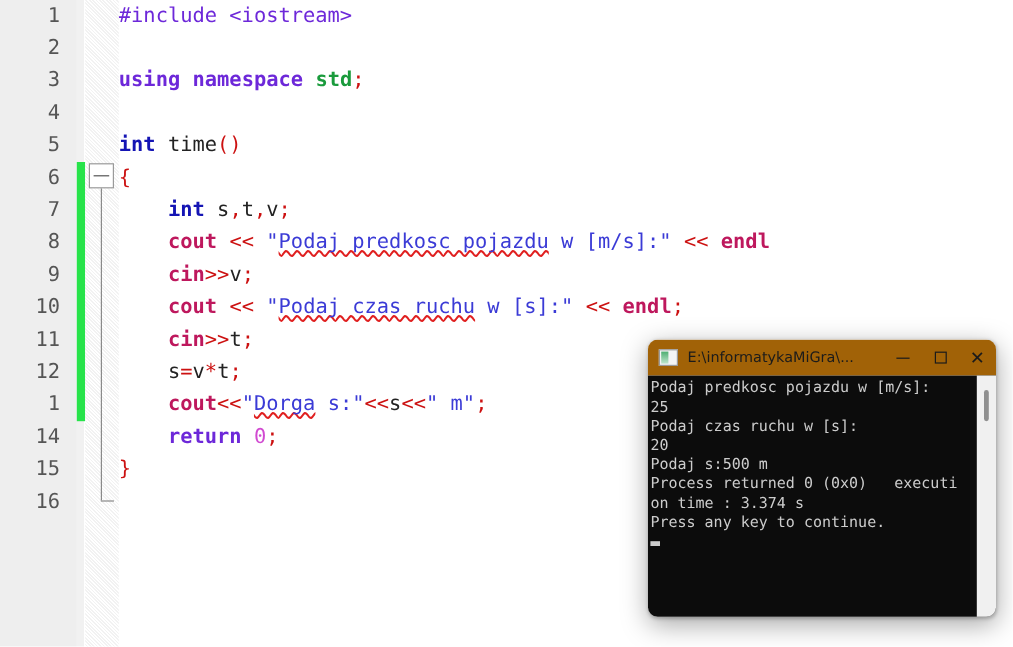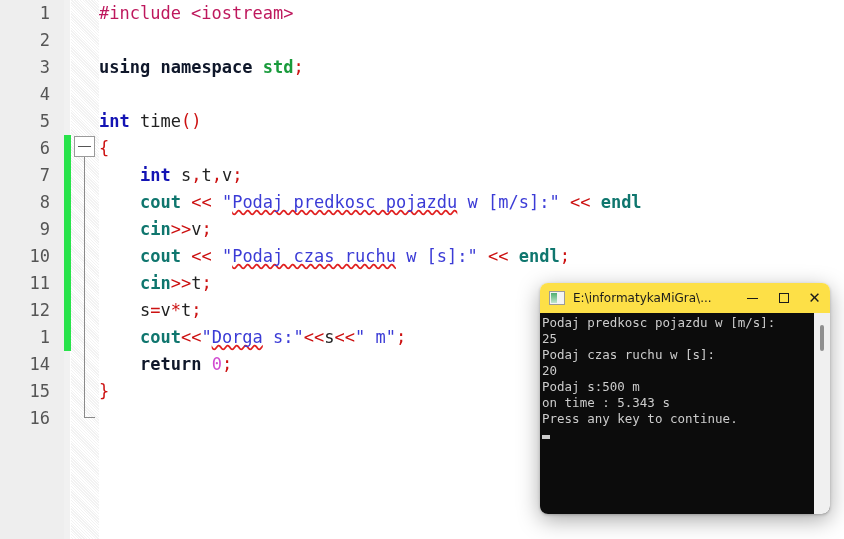--- a/index.html
+++ b/index.html
@@ -70,29 +70,29 @@
     width: 50px;
     text-align: right;
     height: 27px;
     line-height: 27px;
     font-size: 17px;
     color: #555555;
     font-family: "DejaVu Sans Mono", "Liberation Mono", monospace;
   }
 
   
-  .c-pre   { color: #be185d; }
-  .c-kw    { color: #0f172a; font-weight: bold; text-align: center; }
+  .c-pre   { color: #6d28d9; }
+  .c-kw    { color: #6d28d9; font-weight: bold; text-align: center; }
   .c-type  { color: #1414b4; font-weight: bold; }
   .c-str   { color: #3b3bd6; }
   .c-op    { color: #cc1111; }
   .c-punc  { color: #cc1111; }
   .c-num   { color: #d14ad1; }
   .c-std   { color: #1a9b3c; font-weight: bold; }
-  .c-io    { color: #0f766e; font-weight: bold; }
+  .c-io    { color: #be185d; font-weight: bold; }
   .c-brace { color: #cc1111; }
   .c-plain { color: #222222; }
   .spell {
     text-decoration: underline wavy #e02020;
     text-decoration-skip-ink: none;
   }
 
   
   .fold-box {
     position: absolute;
@@ -132,21 +132,21 @@
     width: 290px;
     height: 231px;
     border-radius: 8px;
     background: #ffffff;
     box-shadow: 0 6px 22px rgba(0,0,0,0.34), 0 1px 3px rgba(0,0,0,0.22);
     overflow: hidden;
   }
   .titlebar {
     position: relative;
     height: 30px;
-    background: #fde047;
+    background: #a16207;
     display: flex;
     align-items: center;
   }
   .app-icon {
     width: 16px; height: 14px;
     margin-left: 9px;
     border: 1px solid #9b9b9b;
     background: #f4f4f4;
     position: relative;
     box-sizing: border-box;
@@ -299,20 +299,20 @@
         <div class="win-btn">
           <span class="glyph-max"></span>
         </div>
         <div class="win-btn">
           <span class="glyph-close">✕</span>
         </div>
       </div>
     </div>
 
     <div class="console-body">
-      <div class="console-text" id="console-text"><div>Podaj predkosc pojazdu w [m/s]:</div><div>25</div><div>Podaj czas ruchu w [s]:</div><div>20</div><div>Podaj s:500 m</div><div>on time : 5.343 s</div><div>Press any key to continue.</div><div><span class="console-cursor"></span></div></div>
+      <div class="console-text" id="console-text"><div>Podaj predkosc pojazdu w [m/s]:</div><div>25</div><div>Podaj czas ruchu w [s]:</div><div>20</div><div>Podaj s:500 m</div><div>Process returned 0 (0x0)   executi</div><div>on time : 3.374 s</div><div>Press any key to continue.</div><div><span class="console-cursor"></span></div></div>
       <div class="console-scroll">
         <div class="console-thumb"></div>
       </div>
     </div>
   </div>
 
 </div>
 
 </body></html>

